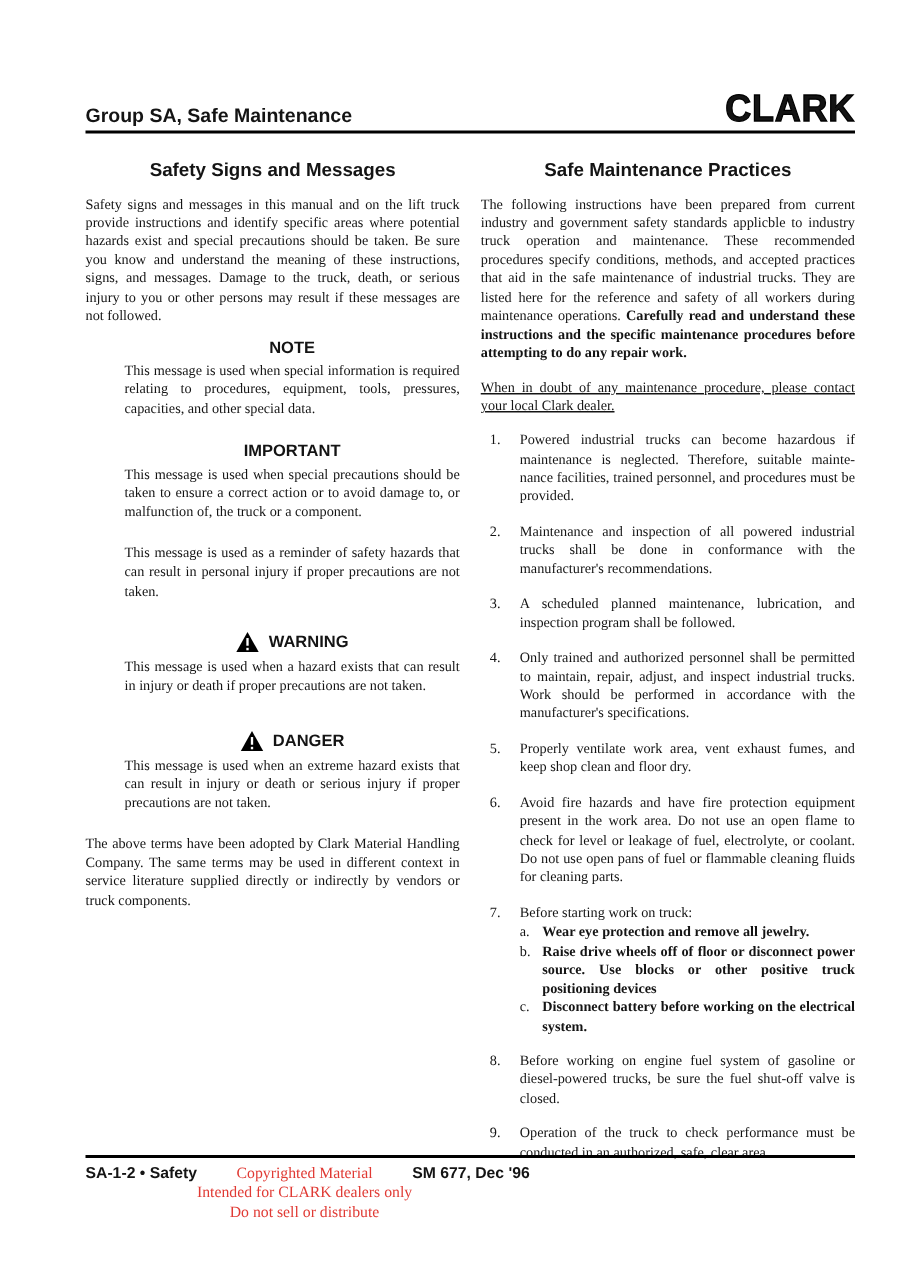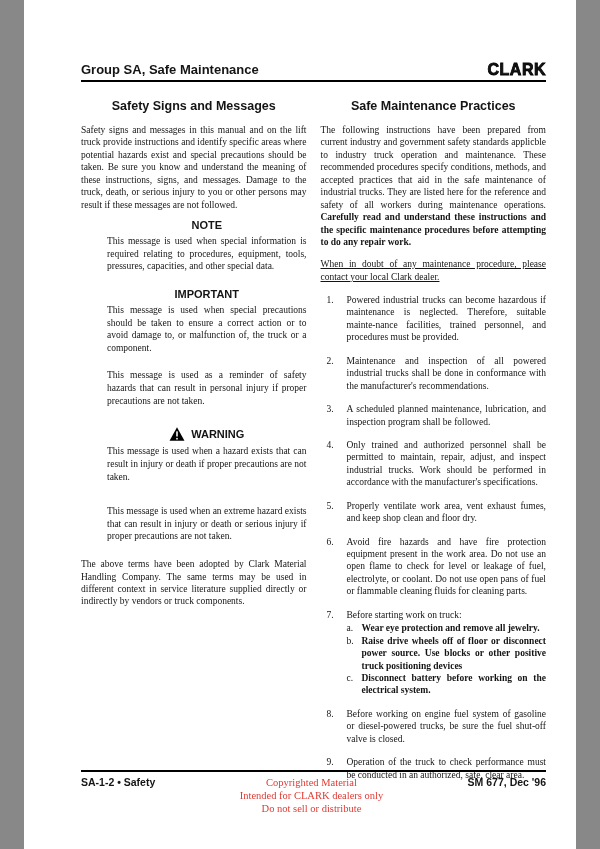--- a/index.html
+++ b/index.html
@@ -1,28 +1,28 @@
 <!DOCTYPE html>
 <html style="--red: #e03a34;"><head>
 <meta charset="utf-8">
 <style>
   * { margin:0; padding:0; box-sizing:border-box; }
   html,body { background:#888; }
   .page {
-    width:552px; height:849px; background:#ffffff; position:relative;
+    width:600px; height:849px; background:#ffffff; position:relative;
     margin:0 auto; overflow:hidden;
     font-family:"Liberation Serif", serif; color:#141414;
   }
   .inner { position:absolute; left:57px; right:30px; top:62px; }
 
   
   .hdr { display:flex; justify-content:space-between; align-items:flex-end;
          border-bottom:2px solid #000; padding-bottom:3px; }
   .hdr-title { font-family:"Liberation Sans", sans-serif; font-weight:bold; font-size:13px; }
-  .hdr-logo  { font-family:"Liberation Sans", sans-serif; font-weight:bold; font-size:16px;
+  .hdr-logo  { font-family:"Liberation Sans", sans-serif; font-weight:bold; font-size:24px;
                letter-spacing:0.5px; line-height:0.9; transform:scaleY(1.05);
                -webkit-text-stroke:0.8px #000; }
 
   
   .cols { display:flex; gap:14px; margin-top:17px; }
   .col  { flex:1; min-width:0; }
   .col-heading { text-align:center; font-family:"Liberation Sans", sans-serif;
                  font-weight:bold; font-size:12.5px; margin-bottom:11px; }
   p.body { font-size:9.5px; line-height:1.31; text-align:justify; margin-bottom:8px; }
 
@@ -42,21 +42,21 @@
   .oli-num { width:20px; flex:none; }
   .oli-body { flex:1; text-align:justify; }
   .sub { margin-top:1px; }
   .sub-li { display:flex; }
   .sub-letter { width:15px; flex:none; }
   .sub-text { flex:1; text-align:justify;font-weight:bold; }
 
   
   .footer { position:absolute; left:57px; right:30px; top:770px;
             border-top:2px solid #000; padding-top:4px;
-            display:flex; justify-content:space-between; align-items:flex-start; }
+            display:flex; align-items:flex-start; }
   .foot-left, .foot-right { font-family:"Liberation Sans", sans-serif;
             font-weight:bold; font-size:10.5px; white-space:nowrap; }
   .foot-center { text-align:center; font-size:10.5px; line-height:1.25;
             color:var(--red, #e03a34); }
 </style>
 </head>
 <body>
 
 <div class="page">
   <div class="inner">
@@ -94,20 +94,30 @@
                 <rect x="9" y="5.6" width="2" height="6.6" fill="#fff"></rect>
                 <rect x="9" y="14" width="2" height="2.1" fill="#fff"></rect>
               </svg>
             </span>
             <span>WARNING</span>
           </div>
           <div class="msg-text">This message is used when a hazard exists that can result in injury or death if proper precautions are not taken.</div>
         </div>
 
         <div class="msg-block" style="margin-top:22px;">
+          <div class="msg-label">
+            <span class="tri-icon">
+              <svg width="16" height="14" viewBox="0 0 20 18">
+                <path d="M10 0.4 L19.6 17.6 L0.4 17.6 Z" fill="#000"></path>
+                <rect x="9" y="5.6" width="2" height="6.6" fill="#fff"></rect>
+                <rect x="9" y="14" width="2" height="2.1" fill="#fff"></rect>
+              </svg>
+            </span>
+            <span>DANGER</span>
+          </div>
           <div class="msg-text">This message is used when an extreme hazard exists that can result in injury or death or serious injury if proper precautions are not taken.</div>
         </div>
 
         <p class="body" style="margin-top:14px;">The above terms have been adopted by Clark Material Handling Company. The same terms may be used in different context in service literature supplied directly or indirectly by vendors or truck components.</p>
       </div>
 
       <div class="col">
         <div class="col-heading">Safe Maintenance Practices</div>
         <p class="body"><span>The following instructions have been prepared from current industry and government safety standards applicble to industry truck operation and maintenance. These recommended procedures specify conditions, methods, and accepted practices that aid in the safe maintenance of industrial trucks. They are listed here for the reference and safety of all workers during maintenance operations. </span><span class="intro-bold">Carefully read and understand these instructions and the specific maintenance procedures before attempting to do any repair work.</span></p>
 

